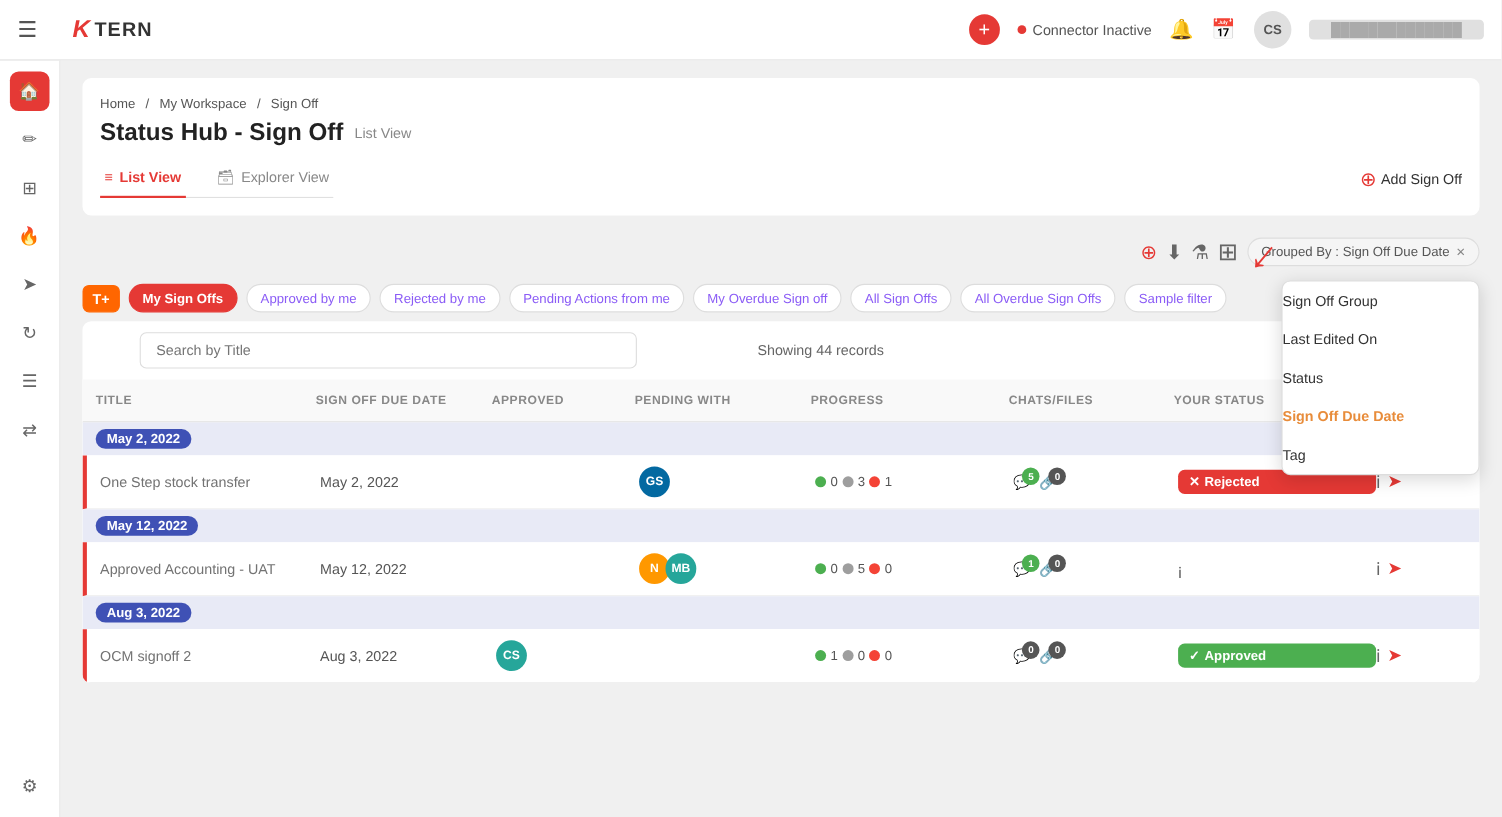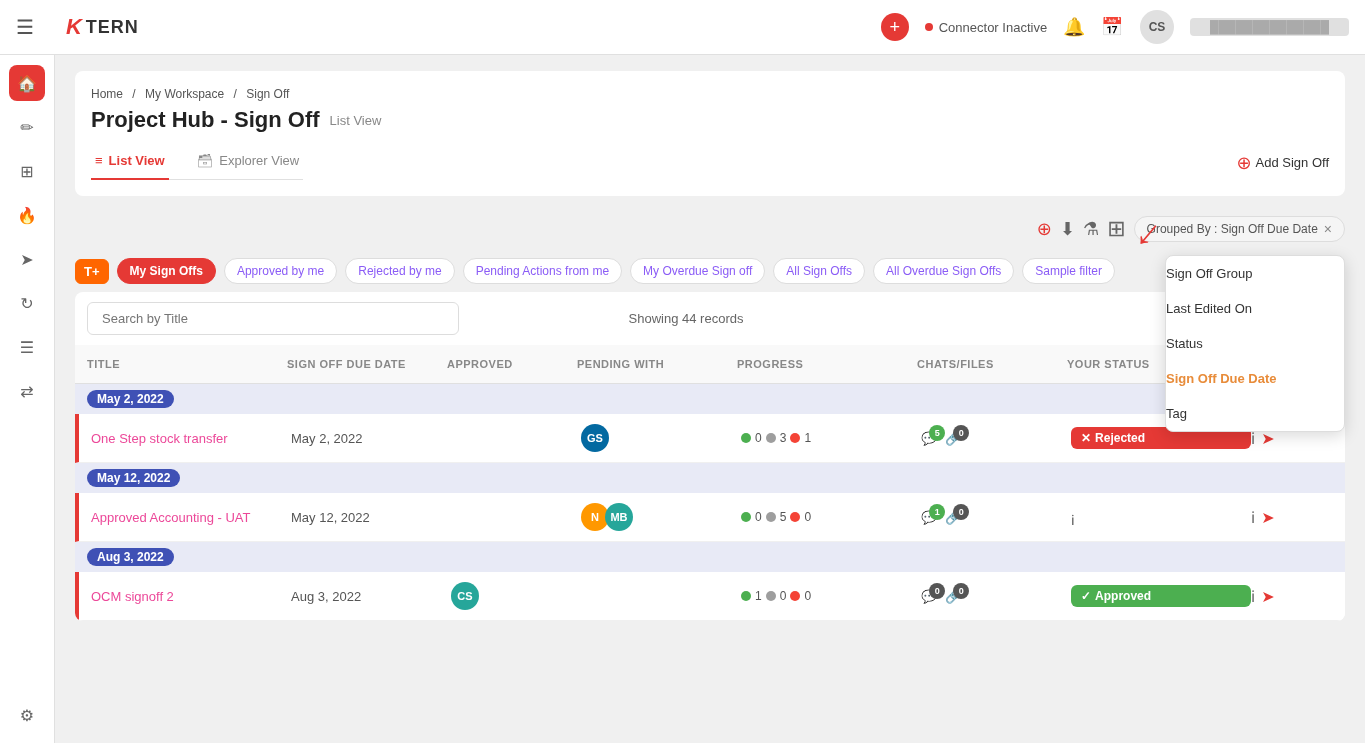--- a/index.html
+++ b/index.html
@@ -52,35 +52,35 @@
     .grouped-chip .x-btn { color: #888; font-size: 14px; cursor: pointer; }
 
     
     .filter-row { display: flex; align-items: center; gap: 8px; padding: 8px 0 8px; flex-wrap: wrap; }
     .filter-chip { padding: 5px 12px; border-radius: 20px; border: 1px solid #ddd; font-size: 12px; cursor: pointer; background: #fff; color: #8b5cf6; white-space: nowrap; }
     .filter-chip.active { background: #e53935; color: #fff; border-color: #e53935; font-weight: 600; text-align: center; }
     .filter-chip-t { background: #ff6600; color: #fff; border-color: #ff6600; border-radius: 6px; font-weight: 700; font-size: 13px; padding: 4px 8px; }
 
     
     .search-row { display: flex; align-items: center; justify-content: space-between; padding: 4px 0 8px; }
-    .search-input { border: 1px solid #ddd; border-radius: 6px; padding: 8px 14px; font-size: 13px; width: 372px; color: #aaa; outline: none; }
+    .search-input { border: 1px solid #ddd; border-radius: 6px; padding: 8px 14px; font-size: 13px; width: 452px; color: #aaa; outline: none; margin-left: 40px; }
     .records-count { color: #666; font-size: 13px; text-align: center; flex: 1; }
 
     
     .table-container { background: #fff; border-radius: 8px; overflow: hidden; }
     .table-header { display: grid; grid-template-columns: 200px 160px 130px 160px 180px 150px 180px 60px; align-items: center; background: #f9f9f9; border-bottom: 1px solid #e0e0e0; padding: 8px 12px; }
     .col-header { font-size: 11px; font-weight: 700; text-transform: uppercase; color: #888; letter-spacing: 0.5px; }
 
     
     .group-row { background: #e8eaf6; padding: 6px 12px; font-size: 13px; font-weight: 700; color: #333; display: flex; align-items: center; }
     .group-badge { background: #3f51b5; color: #fff; border-radius: 12px; padding: 2px 10px; font-size: 12px; font-weight: 700; }
 
     
     .data-row { display: grid; grid-template-columns: 200px 160px 130px 160px 180px 150px 180px 60px; align-items: center; border-bottom: 1px solid #f0f0f0; padding: 10px 12px; background: #fff; }
-    .row-title { font-size: 13px; color: #ec4899; font-weight: 500; cursor: pointer; }
+    .row-title { font-size: 13px; color: #737373; font-weight: 500; cursor: pointer; }
     .row-date { color: #555; font-size: 13px; }
     .avatar-sm { width: 28px; height: 28px; border-radius: 50%; display: flex; align-items: center; justify-content: center; font-size: 11px; font-weight: 700; color: #fff; margin-right: 2px; }
 
     
     .progress-dots { display: flex; align-items: center; gap: 4px; }
     .dot { width: 10px; height: 10px; border-radius: 50%; }
     .dot-green { background: #4caf50; }
     .dot-gray { background: #9e9e9e; }
     .dot-red { background: #f44336; }
     .dot-count { font-size: 12px; color: #555; }
@@ -159,21 +159,21 @@
 
       <div class="breadcrumb">
         <span>Home</span>
         <span class="sep">/</span>
         <span>My Workspace</span>
         <span class="sep">/</span>
         <span>Sign Off</span>
       </div>
 
       <div class="page-title-row">
-        <span class="page-title">Project Hub - Sign Off</span>
+        <span class="page-title">Status Hub - Sign Off</span>
         <span class="page-subtitle">List View</span>
       </div>
 
       <div style="display:flex;align-items:center;">
         <div class="tabs">
           <div class="tab active">
             <span>≡</span>
             <span>List View</span>
           </div>
           <div class="tab">

